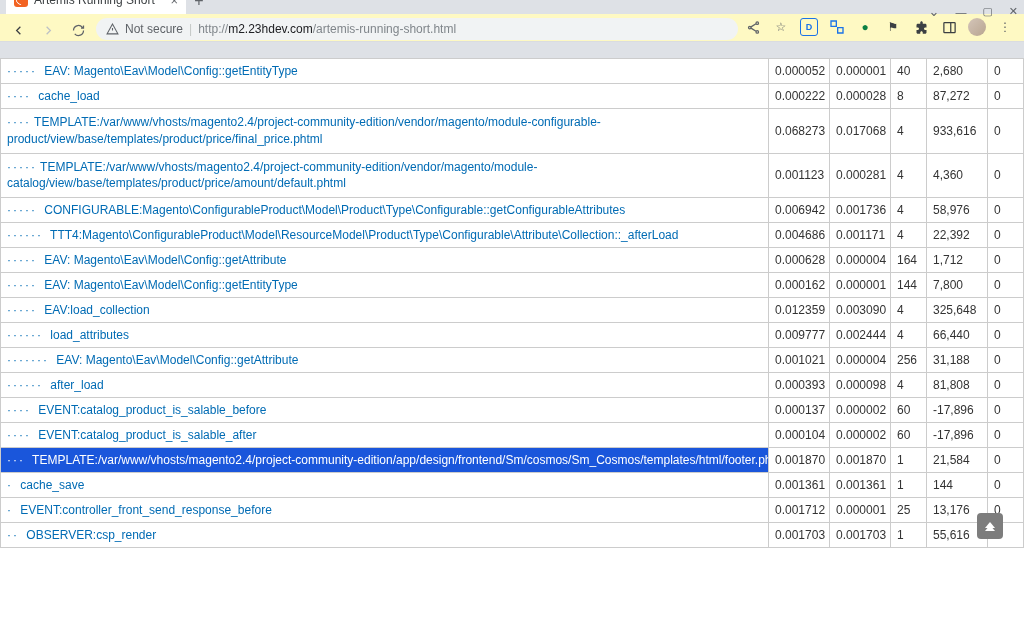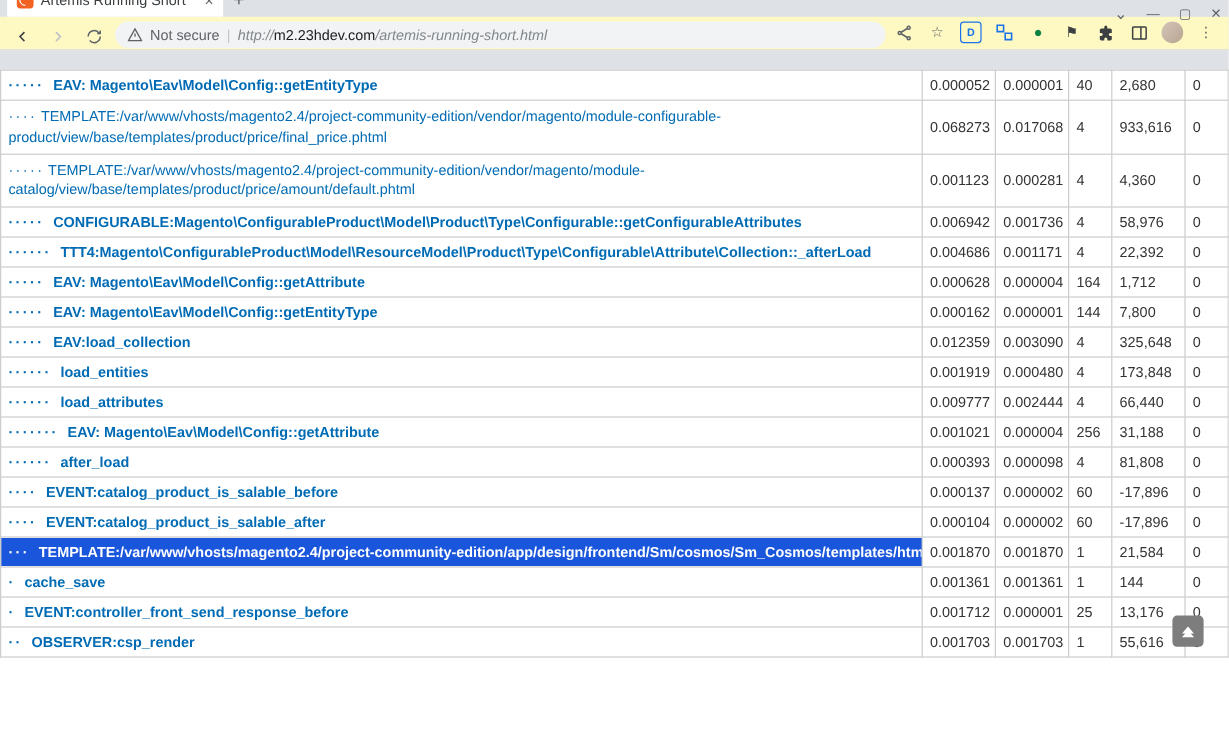--- a/index.html
+++ b/index.html
@@ -13,29 +13,29 @@
 .tab-close { color:#5f6368; font-size:13px; cursor:pointer; }
 .new-tab { width:26px; height:26px; display:flex; align-items:center; justify-content:center; color:#5f6368; font-size:16px; cursor:pointer; }
 .window-controls { position:absolute; right:6px; top:4px; display:flex; gap:16px; color:#5f6368; font-size:11px; align-items:center; }
 .window-controls span { cursor:pointer; }
 .caret-down { font-size:13px; }
 .address-row { background:#fef9c3; height:28px; display:flex; align-items:flex-start; padding:4px 6px; gap:6px; border-bottom:1px solid #dadce0; }
 .nav-btn { width:24px; height:24px; display:flex; align-items:center; justify-content:center; color:#5f6368; cursor:pointer; border-radius:12px; }
 .nav-btn.disabled { color:#bdc1c6; }
 .nav-btn svg { width:15px; height:15px; }
 .url-bar { flex:1; max-width:700px; height:22px; background:#f1f3f4; border-radius:12px; display:flex; align-items:center; padding:0 10px; gap:6px; color:#5f6368; font-size:12px; }
-.url-protocol { color:#80868b;font-style:italic; }
+.url-protocol { color:#80868b; }
 .url-host { color:#202124; }
 .icon-group { margin-left:auto; display:flex; align-items:center; gap:10px; padding-right:4px; }
 .icon-group span,.icon-group div { width:18px; height:18px; display:flex; align-items:center; justify-content:center; cursor:pointer; }
 .ext-brand { width:17px; height:17px; border:1.5px solid currentColor; border-radius:3px; font-size:9px; font-weight:bold; display:flex; align-items:center; justify-content:center; }
 .avatar { width:20px; height:20px; border-radius:50%; background:linear-gradient(135deg,#d4c5b9,#b8a590); }
 .profiler { width:100%; border-collapse:collapse; table-layout:fixed; }
 .profiler td { border:1px solid #ccc; padding:5px 6px; font-size:12px; color:#333; font-family:Arial,sans-serif; vertical-align:middle; }
-.profiler td.name { color:#006bb4; white-space:nowrap; overflow:hidden;font-weight:bold; }
+.profiler td.name { color:#006bb4; white-space:nowrap; overflow:hidden; }
 .profiler td.name .dots { letter-spacing:2px; margin-right:4px; color:#006bb4; }
 .profiler td.name-wrap { color:#006bb4; line-height:1.4; }
 .profiler td.name-wrap .dots { letter-spacing:2px; color:#006bb4; }
 .profiler td.num { width:61px; }
 .profiler td.num.narrow { width:36px; }
 .profiler tr.highlight td.name { background:#1a56db; color:#fff; }
 .profiler tr.highlight td.name .dots { color:#fff; }
 .scroll-top { position:absolute; right:21px; bottom:86px; width:26px; height:26px; background:#7d7d7d; border-radius:4px; display:flex; align-items:center; justify-content:center; color:#fff; cursor:pointer; }
 .scroll-top::before { content:""; border-left:5px solid transparent; border-right:5px solid transparent; border-bottom:6px solid #fff; margin-top:-3px; }
 .scroll-top::after { content:""; position:absolute; border-left:5px solid transparent; border-right:5px solid transparent; border-bottom:6px solid #fff; top:12px; }
@@ -123,20 +123,28 @@
   <tbody id="profiler-body">
       <tr>
         <td class="name"><span class="dots">·····</span> EAV: Magento\Eav\Model\Config::getEntityType</td>
         <td class="num">0.000052</td>
         <td class="num">0.000001</td>
         <td class="num narrow">40</td>
         <td class="num">2,680</td>
         <td class="num narrow">0</td>
       </tr>
       <tr>
+        <td class="name"><span class="dots">····</span> cache_load</td>
+        <td class="num">0.000222</td>
+        <td class="num">0.000028</td>
+        <td class="num narrow">8</td>
+        <td class="num">87,272</td>
+        <td class="num narrow">0</td>
+      </tr>
+      <tr>
         <td class="name-wrap"><span class="dots">····</span> TEMPLATE:/var/www/vhosts/magento2.4/project-community-edition/vendor/magento/module-configurable-product/view/base/templates/product/price/final_price.phtml</td>
         <td class="num">0.068273</td>
         <td class="num">0.017068</td>
         <td class="num narrow">4</td>
         <td class="num">933,616</td>
         <td class="num narrow">0</td>
       </tr>
       <tr>
         <td class="name-wrap"><span class="dots">·····</span> TEMPLATE:/var/www/vhosts/magento2.4/project-community-edition/vendor/magento/module-catalog/view/base/templates/product/price/amount/default.phtml</td>
         <td class="num">0.001123</td>
@@ -176,28 +184,20 @@
         <td class="num narrow">144</td>
         <td class="num">7,800</td>
         <td class="num narrow">0</td>
       </tr>
       <tr>
         <td class="name"><span class="dots">·····</span> EAV:load_collection</td>
         <td class="num">0.012359</td>
         <td class="num">0.003090</td>
         <td class="num narrow">4</td>
         <td class="num">325,648</td>
-        <td class="num narrow">0</td>
-      </tr>
-      <tr>
-        <td class="name"><span class="dots">······</span> load_entities</td>
-        <td class="num">0.001919</td>
-        <td class="num">0.000480</td>
-        <td class="num narrow">4</td>
-        <td class="num">173,848</td>
         <td class="num narrow">0</td>
       </tr>
       <tr>
         <td class="name"><span class="dots">······</span> load_attributes</td>
         <td class="num">0.009777</td>
         <td class="num">0.002444</td>
         <td class="num narrow">4</td>
         <td class="num">66,440</td>
         <td class="num narrow">0</td>
       </tr>

